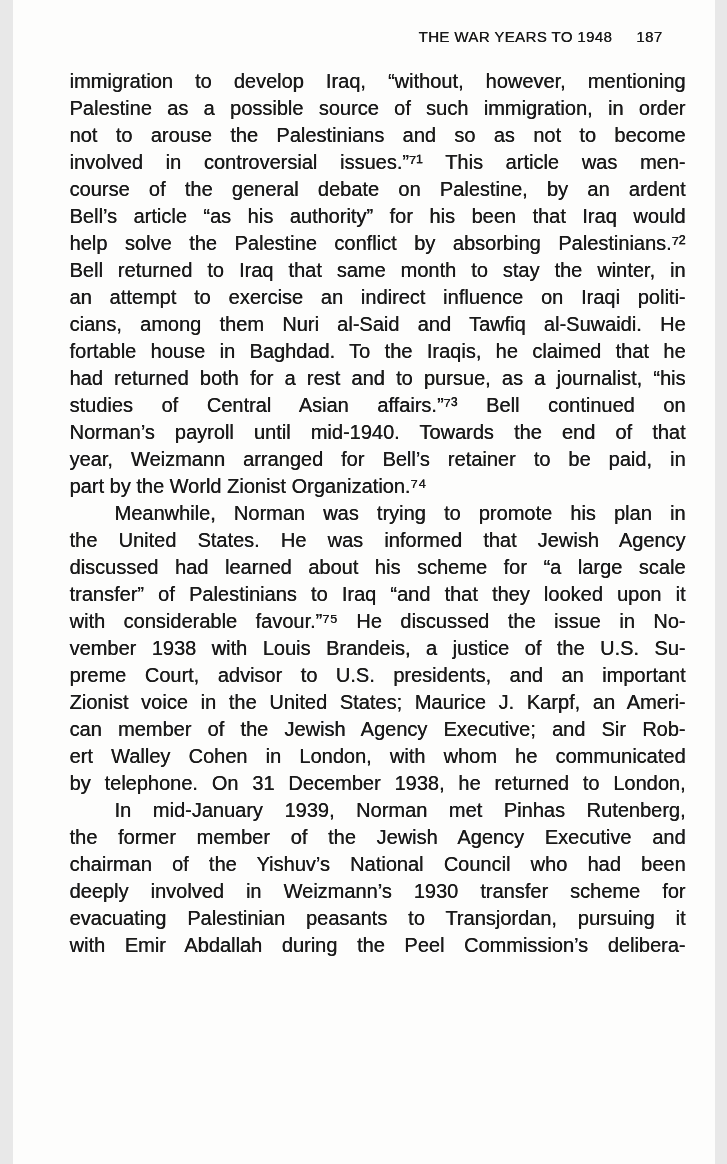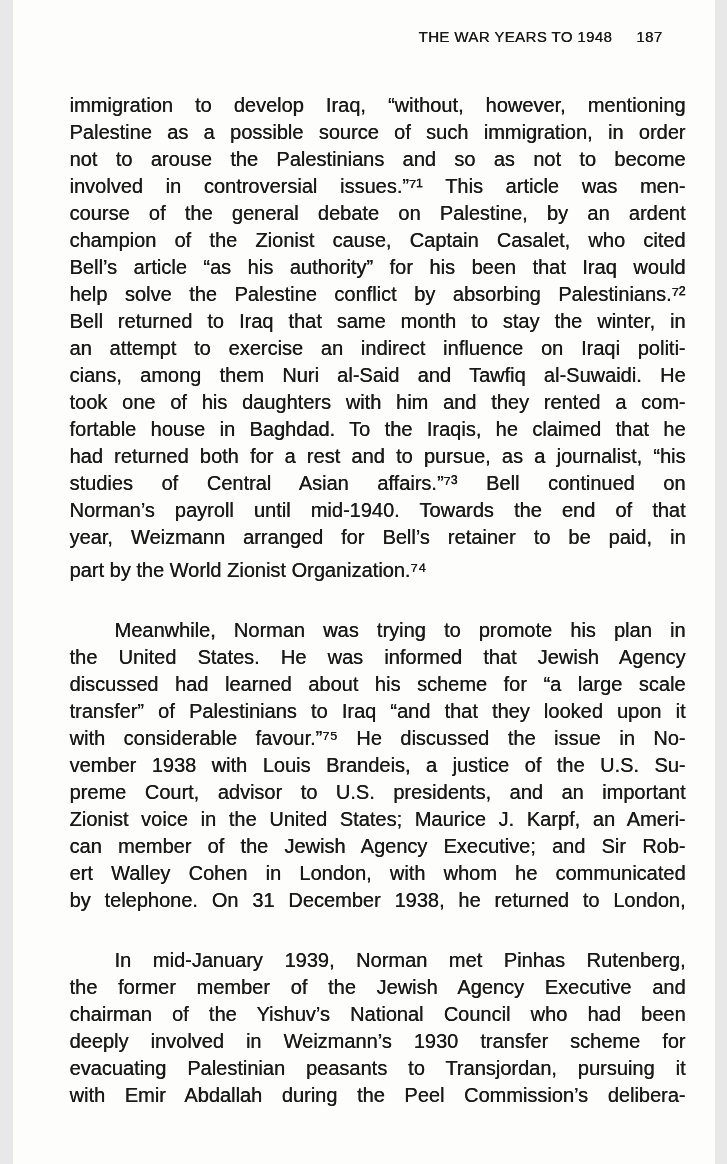--- a/index.html
+++ b/index.html
@@ -24,72 +24,68 @@
     display: flex;
     align-items: baseline;
     gap: 24px;
     font-size: 15px;
     letter-spacing: 0.4px;
     text-shadow: 0.3px 0 0 currentColor;
     white-space: nowrap;
   }
   .body-text {
     position: absolute;
-    top: 92px;
+    top: 68px;
     left: 57px;
     width: 616px;
     font-size: 20px;
     line-height: 27px;
     text-shadow: 0.28px 0 0 currentColor;
   }
   .para {
     margin: 0;
     padding: 0;
   }
   .line {
     text-align: justify;
     text-align-last: justify;
     white-space: normal;
     height: 27px;
     overflow: visible;
   }
   .line.para-end {
     text-align-last: left;
-    margin-top: 6px;
   }
   .line.first-indent {
     text-indent: 45px;
-    margin-top: 33px;
   }
 </style>
 </head>
 <body>
 
 <div class="page">
 
   <div class="running-header">
     <span>THE WAR YEARS TO 1948</span>
     <span>187</span>
   </div>
 
   <div class="body-text">
 
     <div class="para">
       <div class="line">immigration to develop Iraq, “without, however, mentioning</div>
       <div class="line">Palestine as a possible source of such immigration, in order</div>
       <div class="line">not to arouse the Palestinians and so as not to become</div>
       <div class="line">involved in controversial issues.”⁷¹ This article was men-</div>
       <div class="line">course of the general debate on Palestine, by an ardent</div>
-      <div class="line">champion of the Zionist cause, Captain Casalet, who cited</div>
       <div class="line">Bell’s article “as his authority” for his been that Iraq would</div>
       <div class="line">help solve the Palestine conflict by absorbing Palestinians.⁷²</div>
       <div class="line">Bell returned to Iraq that same month to stay the winter, in</div>
       <div class="line">an attempt to exercise an indirect influence on Iraqi politi-</div>
       <div class="line">cians, among them Nuri al-Said and Tawfiq al-Suwaidi. He</div>
-      <div class="line">took one of his daughters with him and they rented a com-</div>
       <div class="line">fortable house in Baghdad. To the Iraqis, he claimed that he</div>
       <div class="line">had returned both for a rest and to pursue, as a journalist, “his</div>
       <div class="line">studies of Central Asian affairs.”⁷³ Bell continued on</div>
       <div class="line">Norman’s payroll until mid-1940. Towards the end of that</div>
       <div class="line">year, Weizmann arranged for Bell’s retainer to be paid, in</div>
       <div class="line para-end">part by the World Zionist Organization.⁷⁴</div>
     </div>
 
     <div class="para">
       <div class="line first-indent">Meanwhile, Norman was trying to promote his plan in</div>

